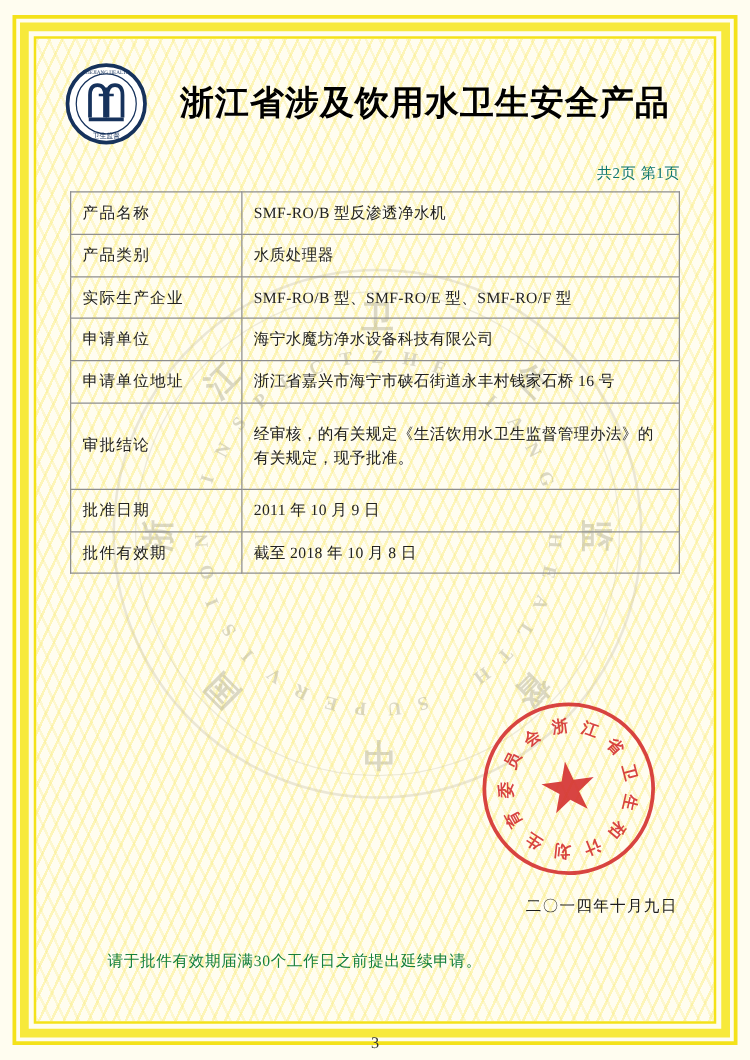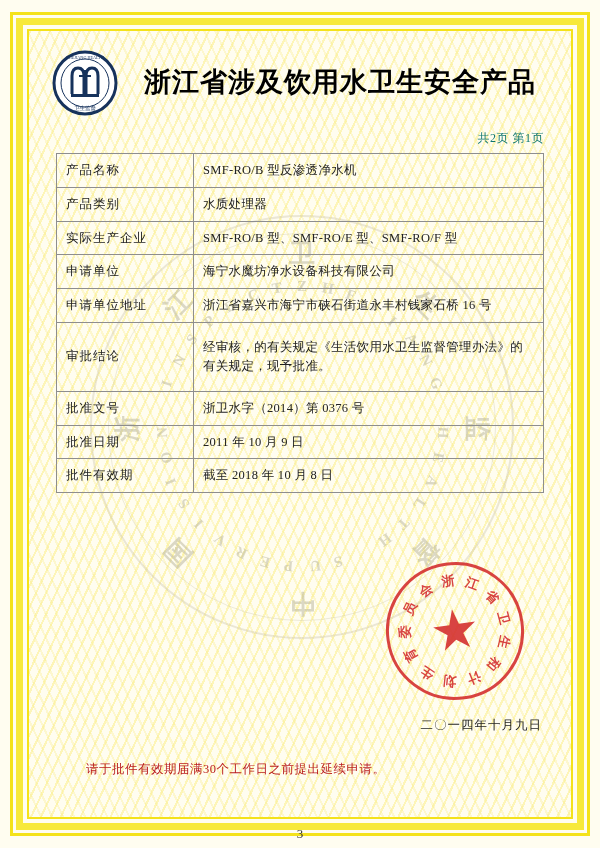--- a/index.html
+++ b/index.html
@@ -229,21 +229,21 @@
     font-size: 12.5px;
     color: #1d1d1d;
     letter-spacing: 1px;
   }
 
   .footnote {
     position: absolute;
     left: 52px;
     bottom: 34px;
     font-size: 12.5px;
-    color: #b91c1c;
+    color: #15803d;
     letter-spacing: .5px;
   }
 
   .page-number {
     position: absolute;
     left: 0;
     right: 0;
     bottom: 6px;
     text-align: center;
     font-size: 13px;
@@ -347,24 +347,20 @@
           </tr>
           <tr>
             <td class="label">申请单位地址</td>
             <td class="value">浙江省嘉兴市海宁市硖石街道永丰村钱家石桥 16 号</td>
           </tr>
           <tr class="row-tall">
             <td class="label">审批结论</td>
             <td class="value">经审核，的有关规定《生活饮用水卫生监督管理办法》的有关规定，现予批准。</td>
           </tr>
           <tr>
-            <td class="label">批准文号</td>
-            <td class="value">浙卫水字（2014）第 0376 号</td>
-          </tr>
-          <tr>
             <td class="label">批准日期</td>
             <td class="value">2011 年 10 月 9 日</td>
           </tr>
           <tr>
             <td class="label">批件有效期</td>
             <td class="value">截至  2018 年 10 月 8 日</td>
           </tr>
         </tbody>
     </table>
 

